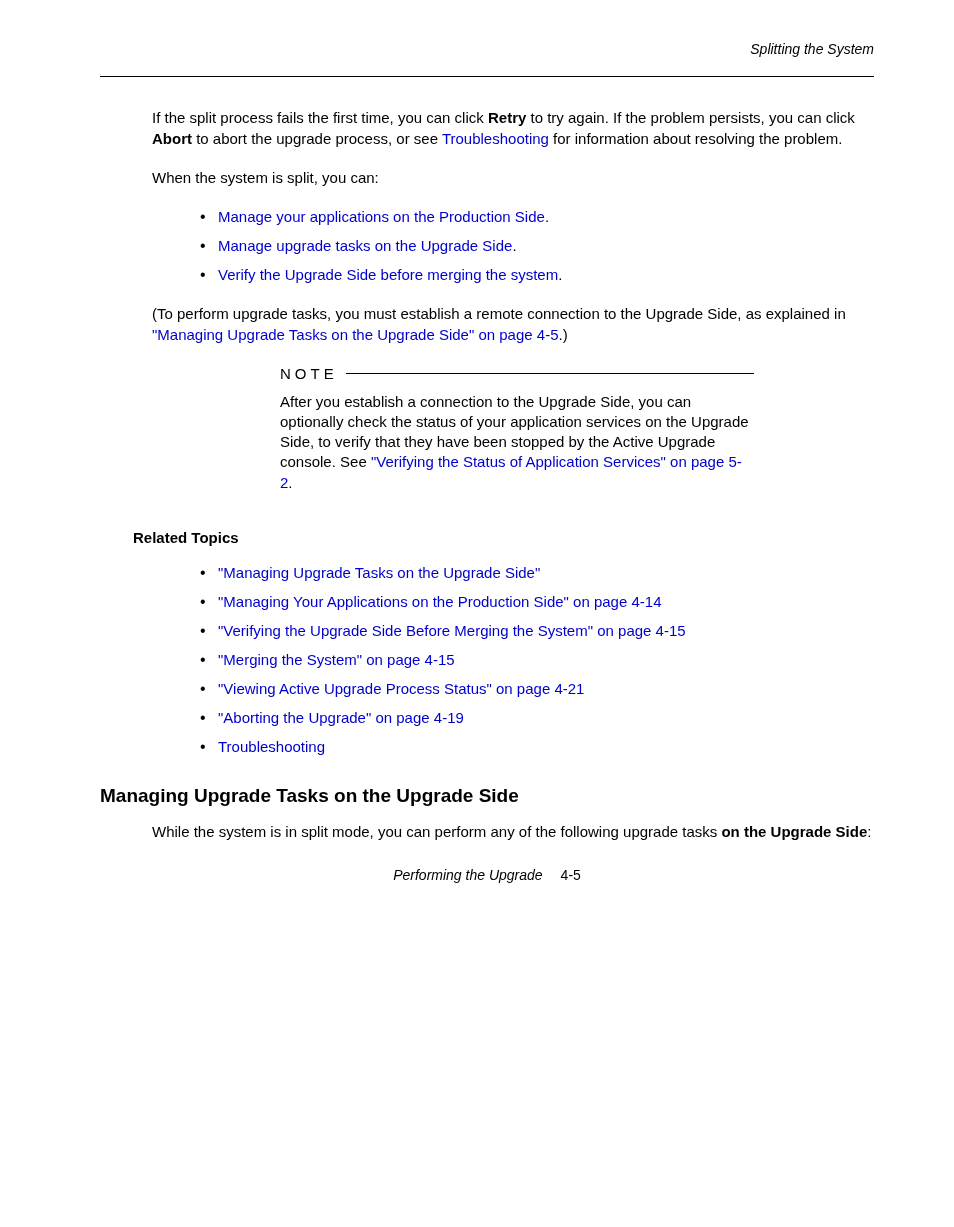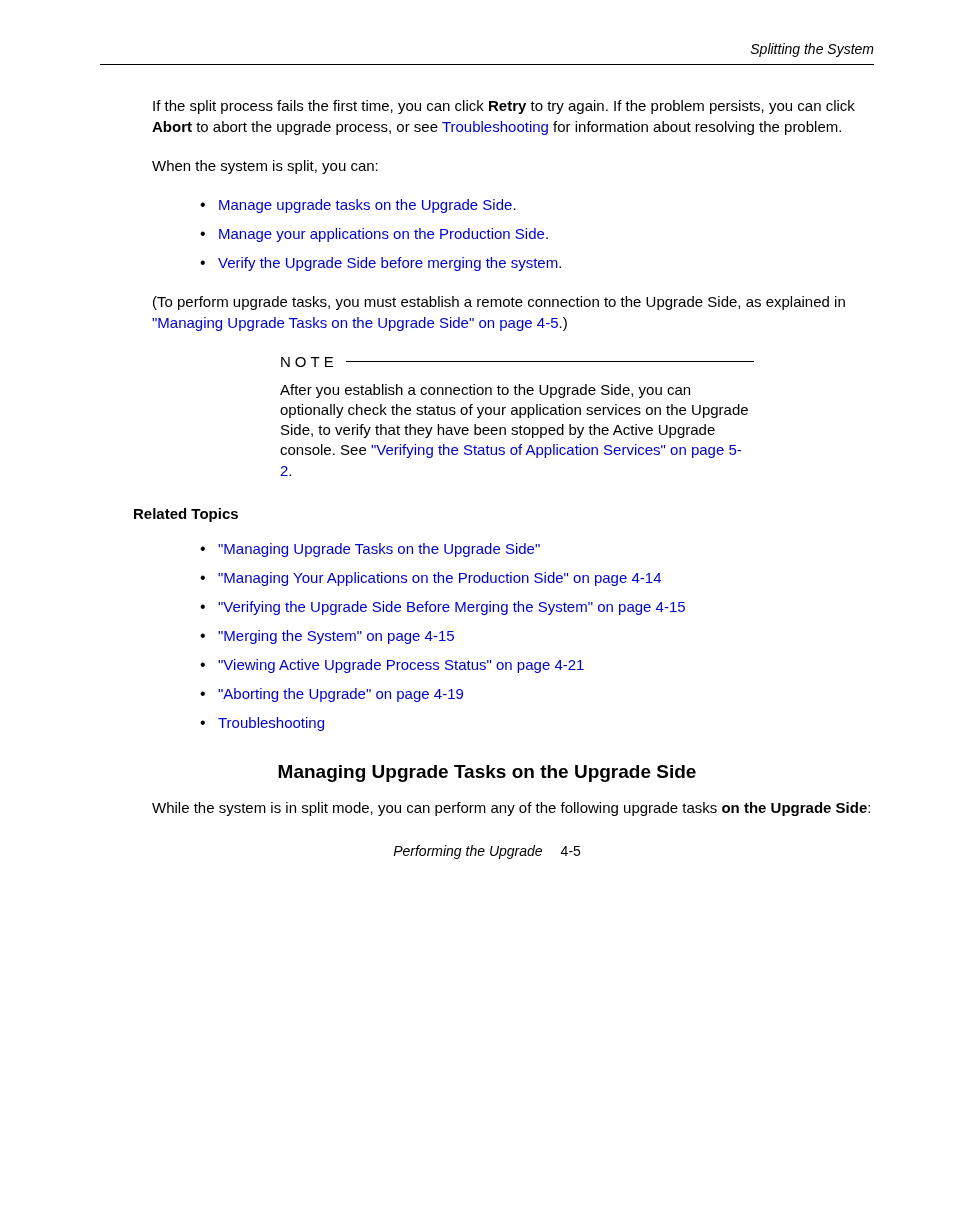--- a/index.html
+++ b/index.html
@@ -13,21 +13,21 @@
     color: #000;
     background: #fff;
     width: 954px;
     padding: 40px 80px 30px 100px;
     line-height: 1.4;
   }
   .header-section {
     text-align: right;
     font-style: italic;
     font-size: 14px;
-    margin-bottom: 4px;
+    margin-bottom: 16px;
   }
   .header-rule {
     border: none;
     border-top: 1px solid #000;
     margin-bottom: 30px;
   }
   .body-para {
     margin-left: 52px;
     margin-bottom: 18px;
   }
@@ -46,21 +46,21 @@
   }
   ul.bullet-list li::before {
     content: "•";
     position: absolute;
     left: 0;
     font-size: 16px;
   }
   .note-block {
     margin-left: 180px;
     margin-right: 120px;
-    margin-bottom: 22px;
+    margin-bottom: 34px;
   }
   .note-heading-row {
     display: flex;
     align-items: center;
     margin-bottom: 8px;
   }
   .note-heading {
     letter-spacing: 4px;
     font-size: 15px;
     margin-right: 8px;
@@ -76,21 +76,20 @@
     margin-left: 33px;
     font-weight: bold;
     margin-bottom: 14px;
     font-size: 15px;
   }
   h2.section-heading {
     font-size: 19px;
     font-weight: bold;
     margin-top: 26px;
     margin-bottom: 12px;
-    text-align: center;
   }
   .footer {
     text-align: center;
     font-size: 14px;
     margin-top: 24px;
     font-style: italic;
   }
   .footer .pagenum {
     font-style: normal;
     margin-left: 18px;
@@ -102,22 +101,22 @@
 <div class="header-section">Splitting the System</div>
 <hr class="header-rule">
 
 <p class="body-para">
   <span>If the split process fails the first time, you can click </span><b>Retry</b><span> to try again. If the problem persists, you can click </span><b>Abort</b><span> to abort the upgrade process, or see </span><span class="link">Troubleshooting</span><span> for information about resolving the problem.</span>
 </p>
 
 <p class="body-para">When the system is split, you can:</p>
 
 <ul class="bullet-list">
+  <li><span class="link">Manage your applications on the Production Side</span><span>.</span></li>
   <li><span class="link">Manage upgrade tasks on the Upgrade Side</span><span>.</span></li>
-  <li><span class="link">Manage your applications on the Production Side</span><span>.</span></li>
   <li><span class="link">Verify the Upgrade Side before merging the system</span><span>.</span></li>
 </ul>
 
 <p class="body-para">
   <span>(To perform upgrade tasks, you must establish a remote connection to the Upgrade Side, as explained in </span><span class="link">"Managing Upgrade Tasks on the Upgrade Side" on page 4-5</span><span>.)</span>
 </p>
 
 <div class="note-block">
   <div class="note-heading-row">
     <span class="note-heading">NOTE</span>

